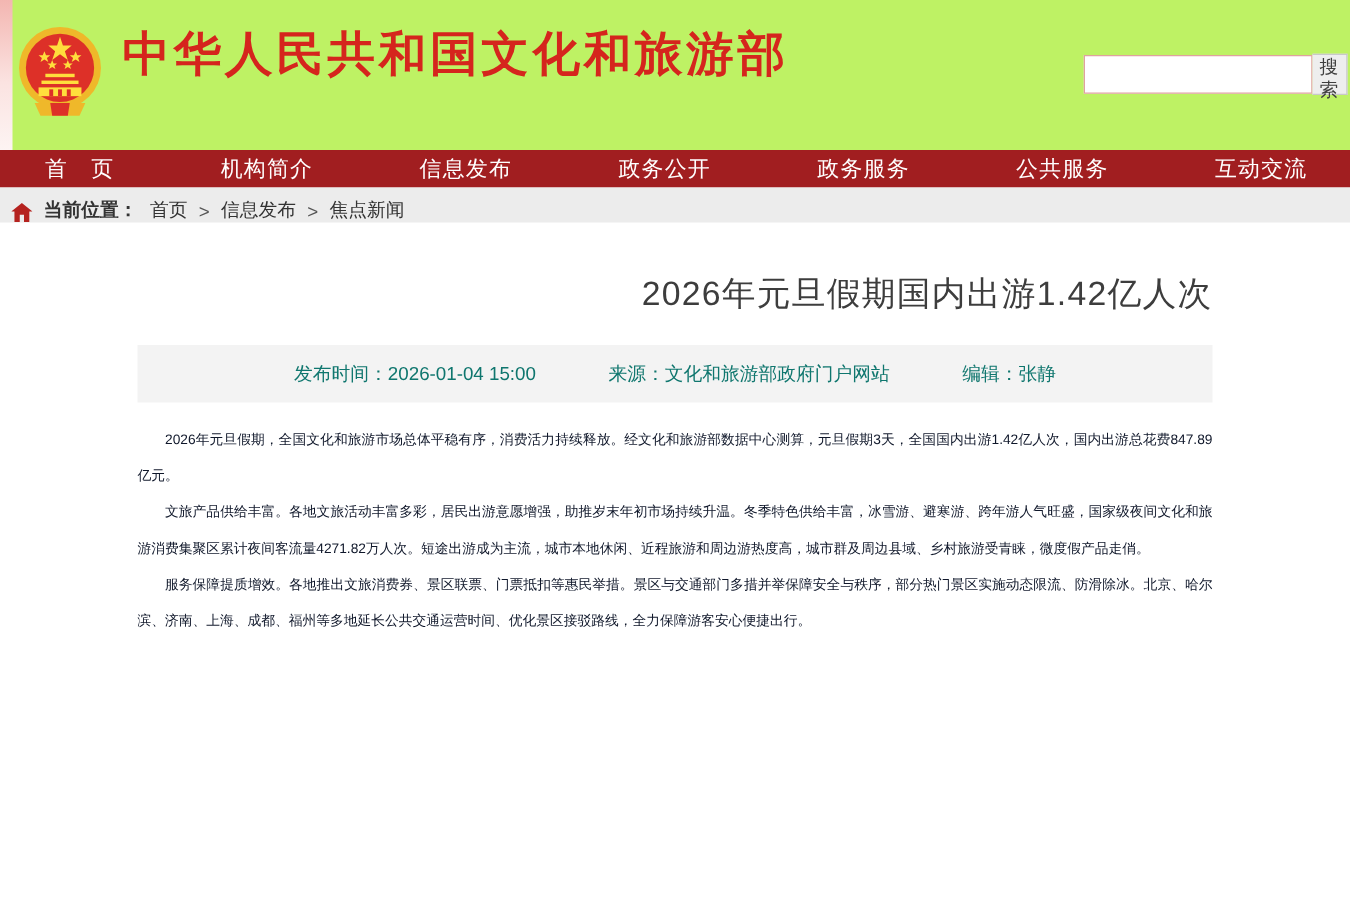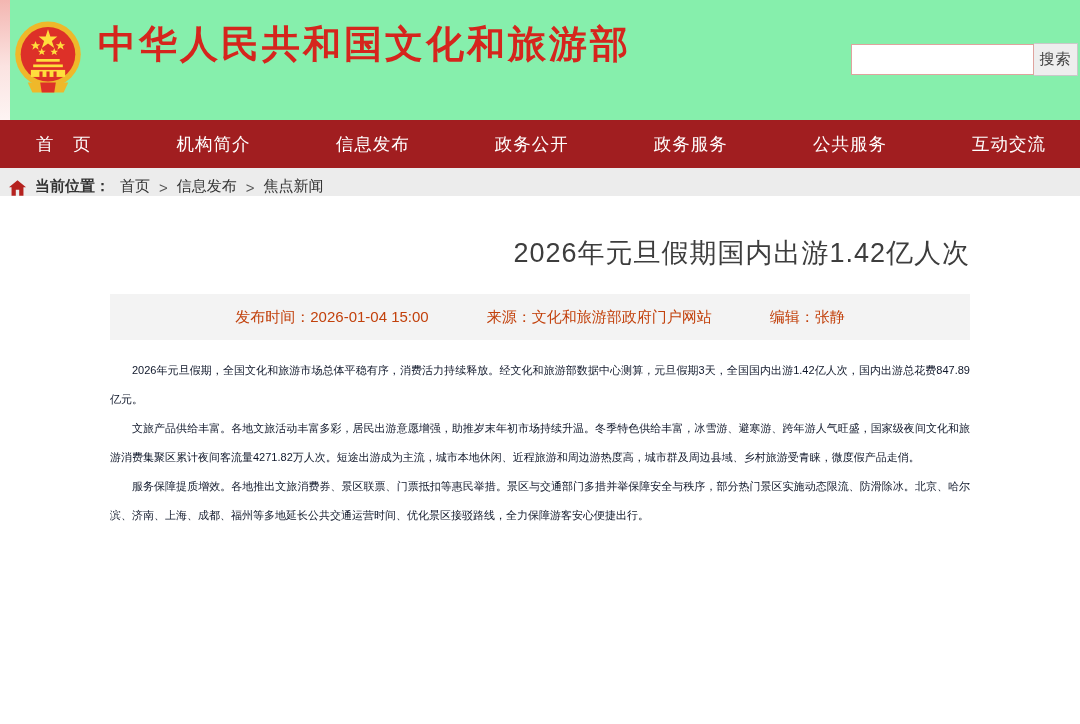--- a/index.html
+++ b/index.html
@@ -1,52 +1,52 @@
 <!DOCTYPE html>
 <html><head>
 <meta charset="utf-8">
 <style>
   * { margin:0; padding:0; box-sizing:border-box; }
   html,body { width:1080px; height:724px; overflow:hidden; background:#fff;
     font-family:"Liberation Sans","DejaVu Sans",sans-serif; }
 
   
-  .header { position:relative; height:120px; background:#86efac; }
+  .header { position:relative; height:120px; background:#bef264; }
   .header-left-strip { position:absolute; left:0; top:0; width:10px; height:120px;
     background:linear-gradient(to bottom,#f3b6b1 0%,#fbe3e1 55%,#fdf4f3 100%); }
   .emblem { position:absolute; left:9px; top:16px; width:78px; height:86px; cursor:pointer; }
   .site-titles { position:absolute; left:98px; top:22px; }
   .site-title { font-size:38px; font-weight:bold; color:#d5251d; letter-spacing:3px; line-height:44px; }
   .site-subtitle { margin-top:7px; font-size:13.5px; font-weight:bold; color:#d0443b; letter-spacing:0.4px; }
   .search-box { position:absolute; right:2px; top:43px; display:flex; align-items:center; }
   .search-input { width:183px; height:31px; border:1px solid #dfa39e; background:#fff;
     outline:none; padding:0 8px; font-size:14px; }
-  .search-btn { width:44px; height:33px; background:#eeeeee; border:1px solid #c9c9c9;
+  .search-btn { width:28px; height:33px; background:#eeeeee; border:1px solid #c9c9c9;
     border-left:none; font-size:15px; color:#3f3f3f; cursor:pointer;
     font-family:Liberation Mono, monospace; letter-spacing:1px; }
 
   
-  .nav { height:48px; background:#a11e20; display:flex; align-items:center;
+  .nav { height:30px; background:#a11e20; display:flex; align-items:center;
     justify-content:space-between; padding:0 34px 0 36px; }
   .nav-item { color:#ffffff; font-size:17.5px; letter-spacing:1px; cursor:pointer; white-space:nowrap; }
 
   
   .breadcrumb { height:28px; background:#ececec; display:flex; align-items:flex-end;
     padding-left:9px; font-size:15px; color:#333; }
   .home-icon { width:17px; height:16px; margin-right:9px; }
   .crumb-label { font-weight:bold; margin-right:10px; }
   .crumb-link { color:#333; cursor:pointer; }
   .crumb-sep { margin:0 9px; color:#555; }
 
   
   .main { width:860px; margin:0 auto; }
   .article-title { margin-top:39px; text-align:right; font-size:27px; font-weight:500;
     color:#3d3d3d; letter-spacing:1px; }
   .meta-bar { margin-top:23px; height:46px; background:#f3f3f3; display:flex;
-    align-items:center; justify-content:center; gap:58px; font-size:15px; color:#c2410c; }
+    align-items:center; justify-content:center; gap:58px; font-size:15px; color:#0f766e; }
   .meta-item { white-space:nowrap; }
   .article-body { margin-top:16px; }
   .article-body p { font-size:11px; line-height:29px; color:#0f172a;
     text-indent:2em; text-align:justify; }
 </style>
 </head>
 <body>
 
 <div class="header">
   <div class="header-left-strip"></div>

